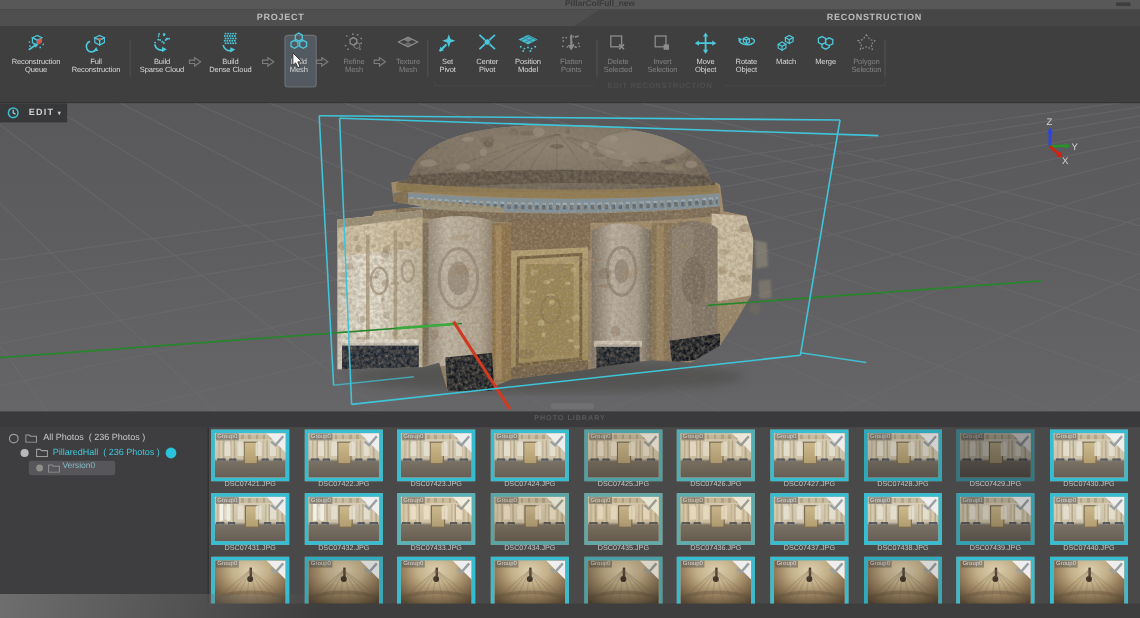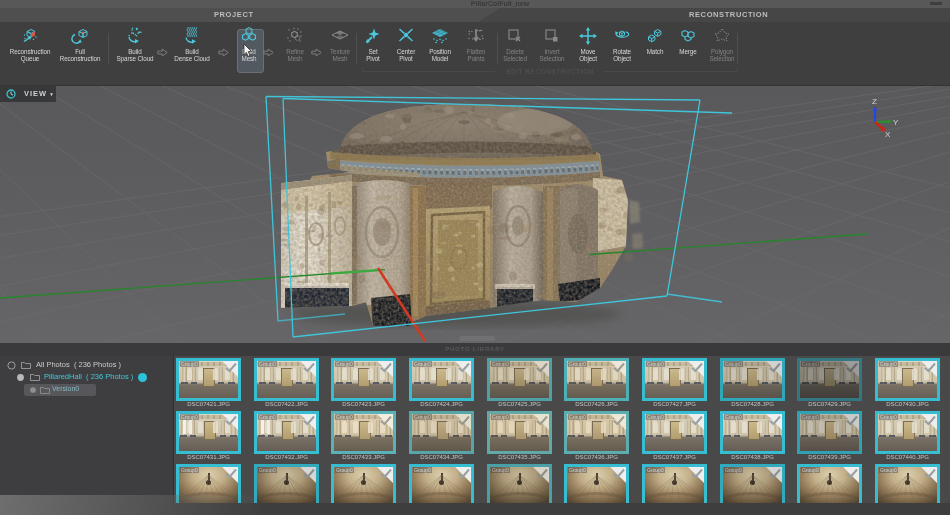--- a/index.html
+++ b/index.html
@@ -617,21 +617,21 @@
           <line x1="875" y1="36" x2="883" y2="43" stroke="#d02413" stroke-width="2.4"></line>
           <polygon points="885.5,45.5 880,44.5 884,40.5" fill="#d02413"></polygon>
           <text x="872" y="18">Z</text>
           <text x="893" y="39">Y</text>
           <text x="885" y="51">X</text>
         </g>
     </svg>
     <div class="abs" id="viewbtn"><svg style="position:absolute;left:6px;top:3px;" width="10" height="10" viewBox="0 0 10 10">
           <circle cx="5" cy="5" r="4" fill="none" stroke="#3fbdc8" stroke-width="1.3"></circle>
           <path d="M5,2.5 L5,5 L7,6.2" fill="none" stroke="#9fd8de" stroke-width="1"></path>
-        </svg><span style="margin-left:24px;">VIEW</span> <span style="font-size:5px;">▾</span></div>
+        </svg><span style="margin-left:24px;">EDIT</span> <span style="font-size:5px;">▾</span></div>
   </div>
   <div class="abs" id="pl-grip"></div>
   <div class="abs" id="pl-head">PHOTO LIBRARY</div>
   <div class="abs" id="pl-body"></div>
   <div class="abs" id="pl-tree"></div>
   <svg class="abs" style="left:7px;top:361px;" width="9" height="9" viewBox="0 0 9 9">
       <circle cx="4.5" cy="4.5" r="3.6" fill="none" stroke="#9d9d9d" stroke-width="1"></circle>
     </svg>
   <svg class="abs" style="left:21px;top:361px;" width="10" height="8" viewBox="0 0 10 8">
       <path d="M0.5,1.5 L3.5,1.5 L4.5,2.5 L9.5,2.5 L9.5,7.5 L0.5,7.5 Z" fill="none" stroke="#9d9d9d" stroke-width="0.9"></path>

